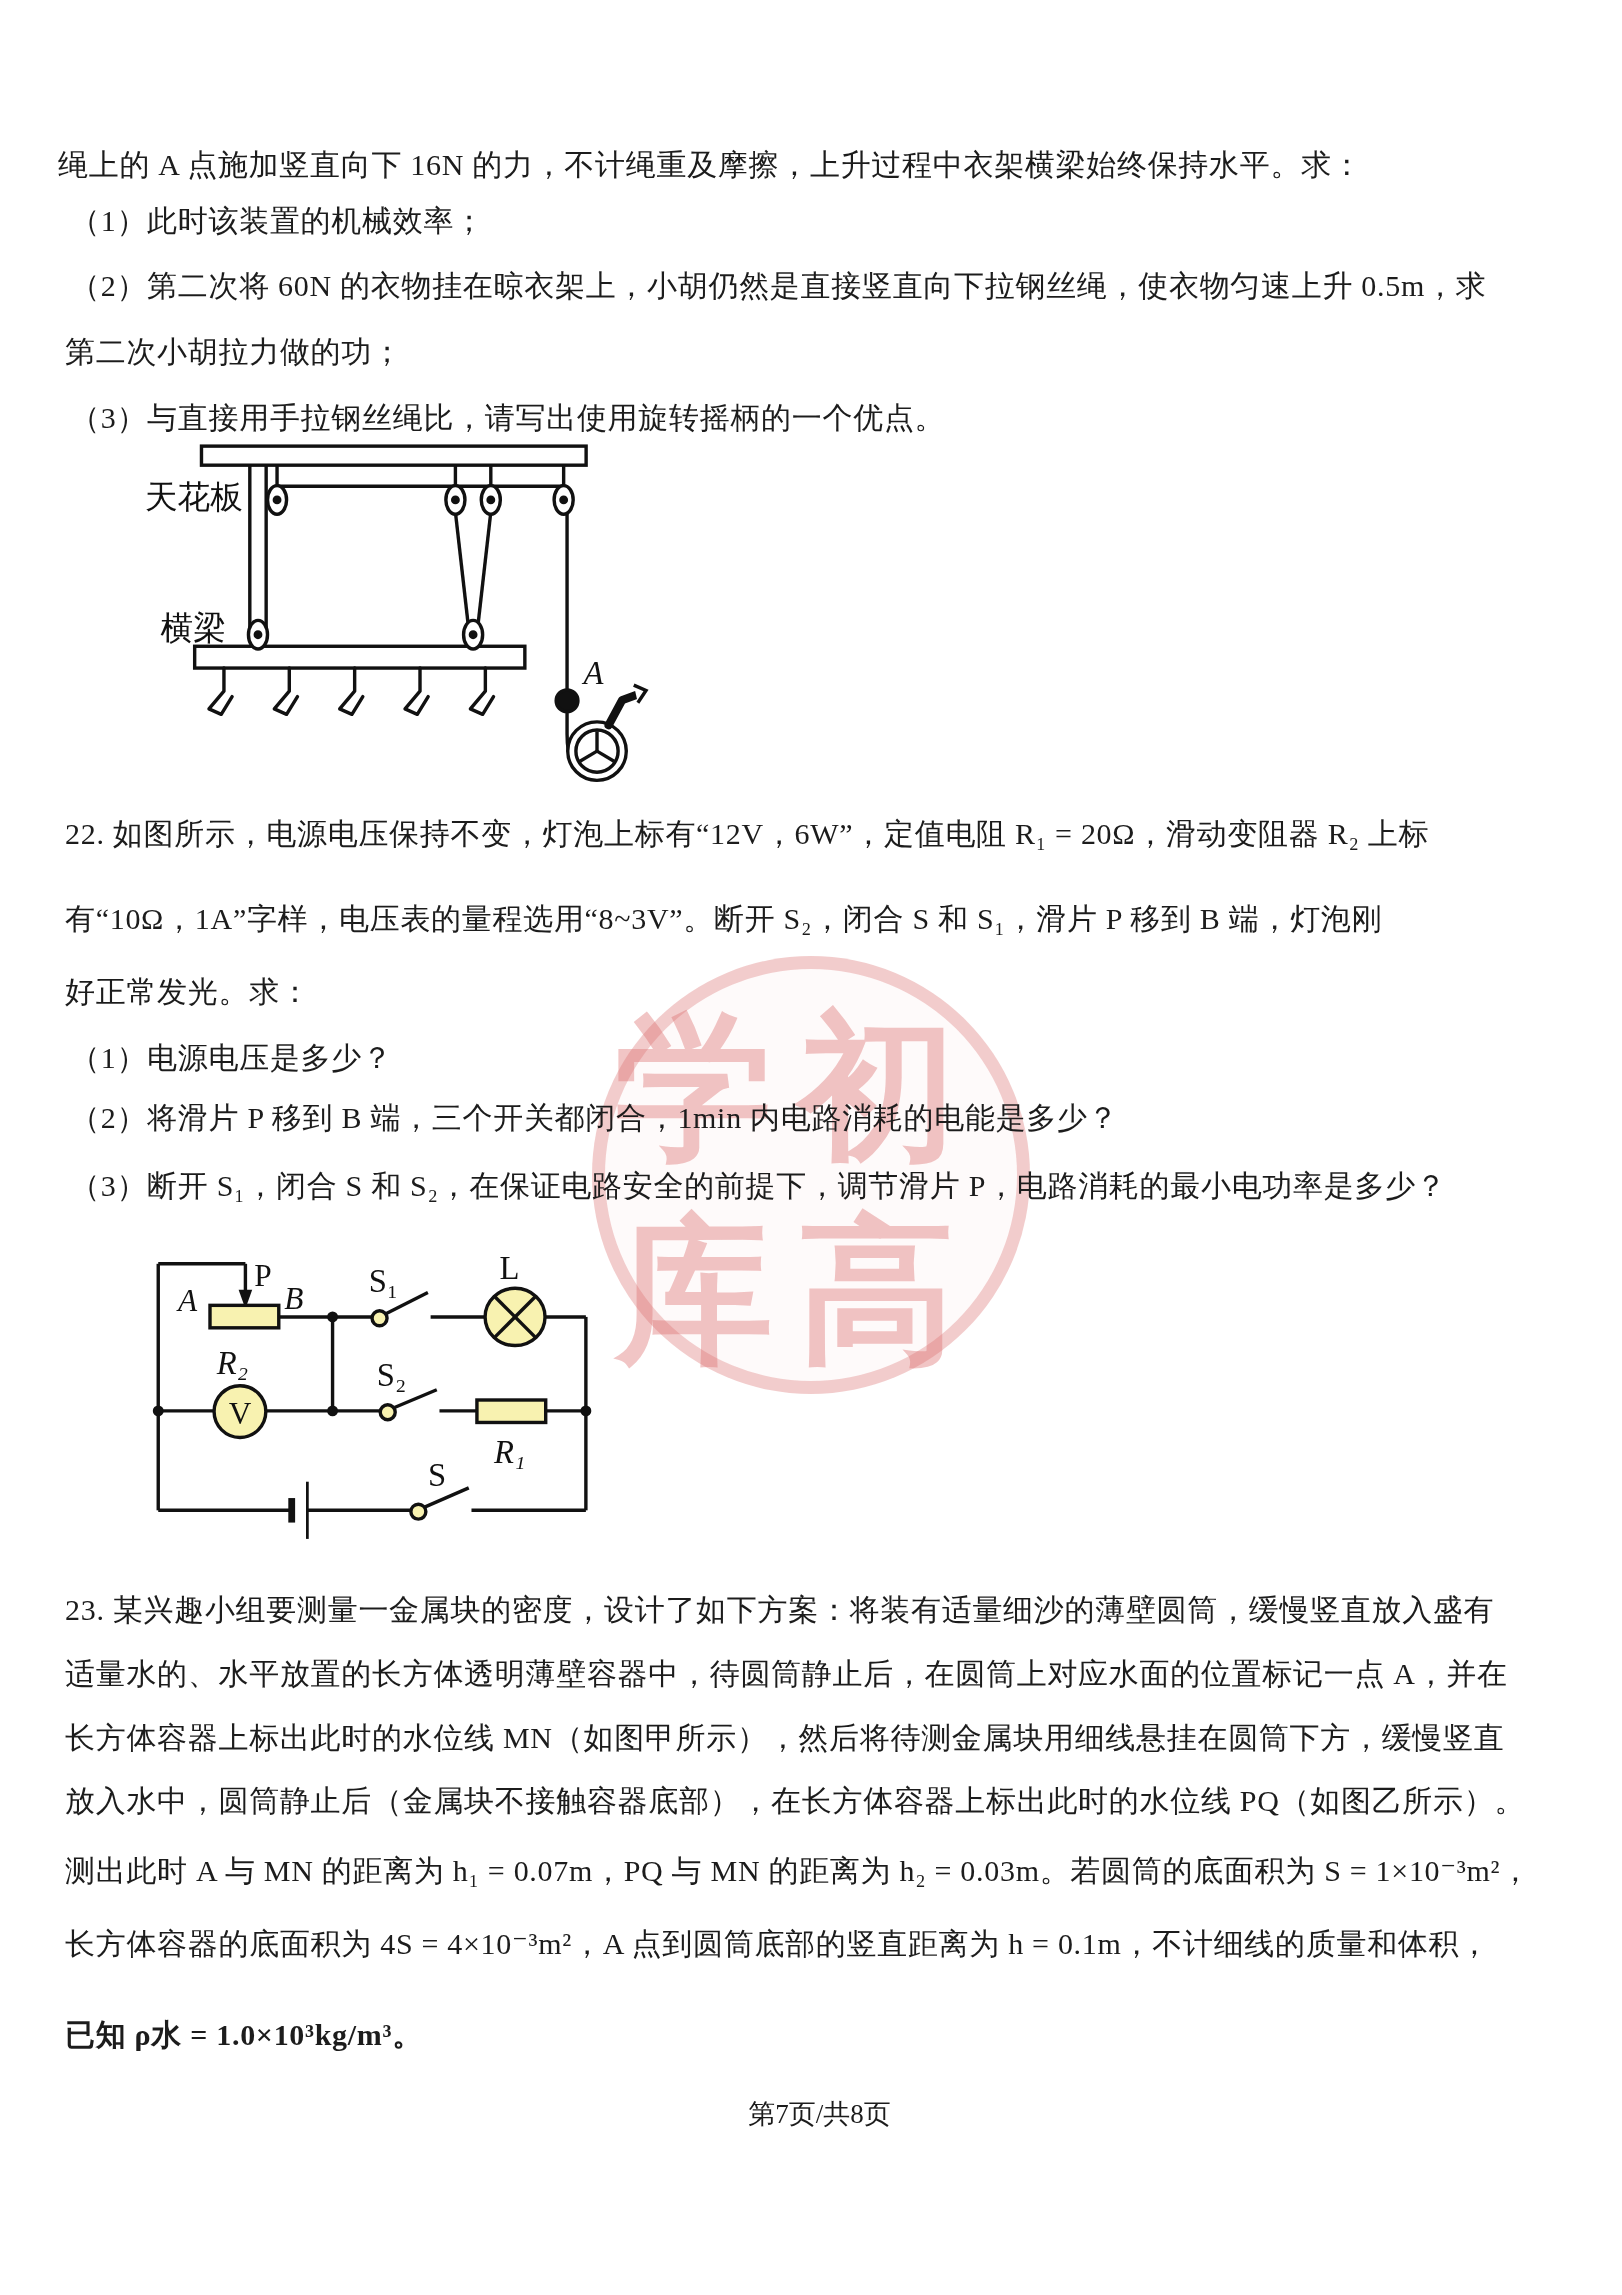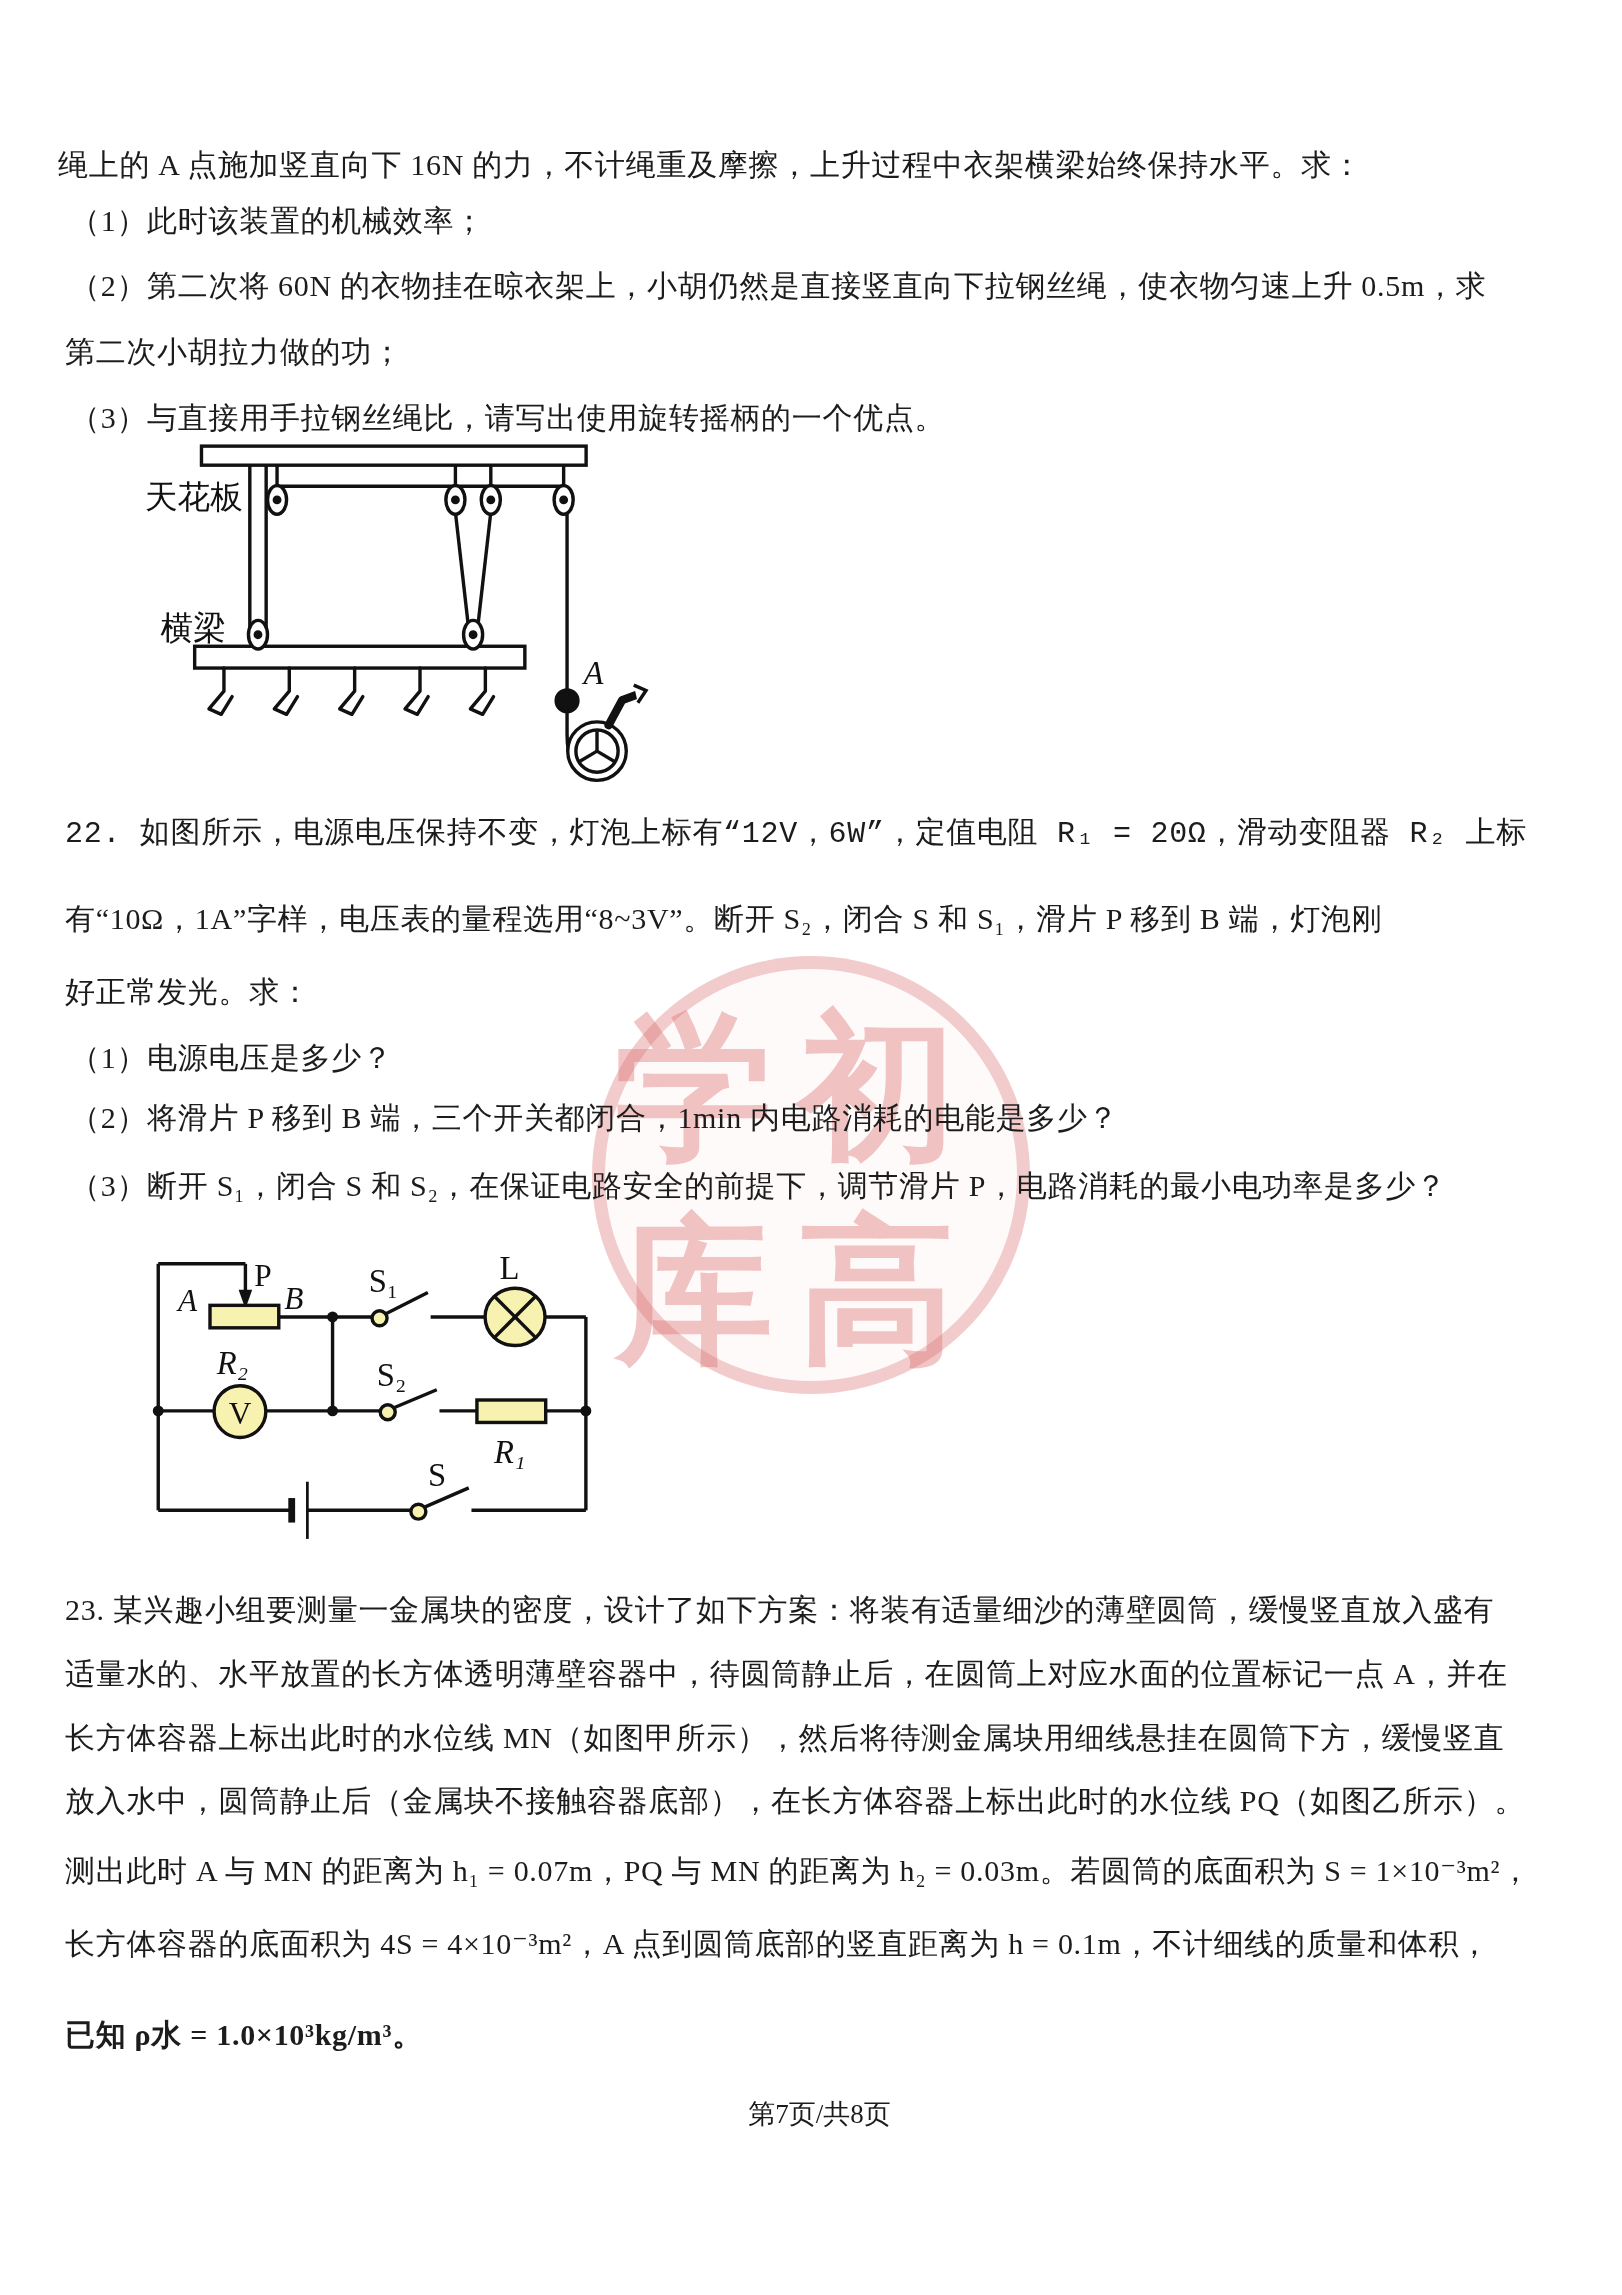--- a/index.html
+++ b/index.html
@@ -140,21 +140,21 @@
         <path d="M800,360 L818,368 L806,386" stroke-width="5" fill="#ffffff"></path>
       </g>
 
       <circle cx="702" cy="383" r="16" fill="#111"></circle>
     </g>
     <text x="82" y="100" font-size="48">天花板</text>
     <text x="105" y="292" font-size="48">横梁</text>
     <text x="726" y="358" font-size="48" class="it" font-style="italic">A</text>
   </svg>
 
-  <div class="line" style="left:65px;top:815px;font-family:Liberation Mono, monospace;">22. 如图所示，电源电压保持不变，灯泡上标有“12V，6W”，定值电阻 R₁ = 20Ω，滑动变阻器 R₂ 上标</div>
+  <div class="line" style="left:65px;top:815px;">22. 如图所示，电源电压保持不变，灯泡上标有“12V，6W”，定值电阻 R₁ = 20Ω，滑动变阻器 R₂ 上标</div>
   <div class="line" style="left:65px;top:900px;">有“10Ω，1A”字样，电压表的量程选用“8~3V”。断开 S₂，闭合 S 和 S₁，滑片 P 移到 B 端，灯泡刚</div>
   <div class="line" style="left:65px;top:973px;">好正常发光。求：</div>
   <div class="line" style="left:70px;top:1039px;">（1）电源电压是多少？</div>
   <div class="line" style="left:70px;top:1099px;">（2）将滑片 P 移到 B 端，三个开关都闭合，1min 内电路消耗的电能是多少？</div>
   <div class="line" style="left:70px;top:1167px;">（3）断开 S₁，闭合 S 和 S₂，在保证电路安全的前提下，调节滑片 P，电路消耗的最小电功率是多少？</div>
 
   <svg style="left:126px;top:1257px;" width="518" height="286" viewBox="0 0 760 420">
     <g stroke="#111" stroke-width="5" fill="none">
 
       <line x1="47" y1="10" x2="47" y2="372"></line>

